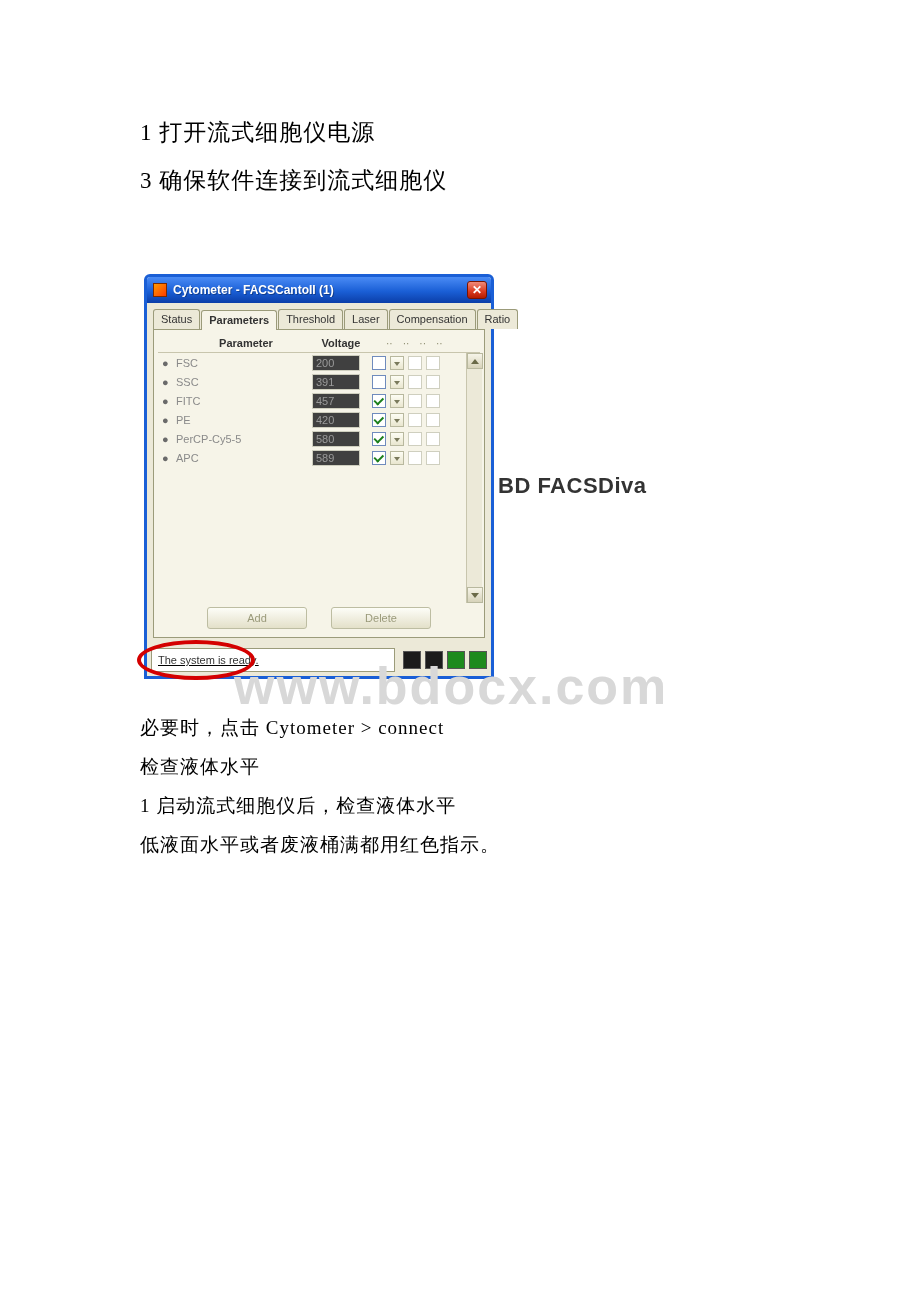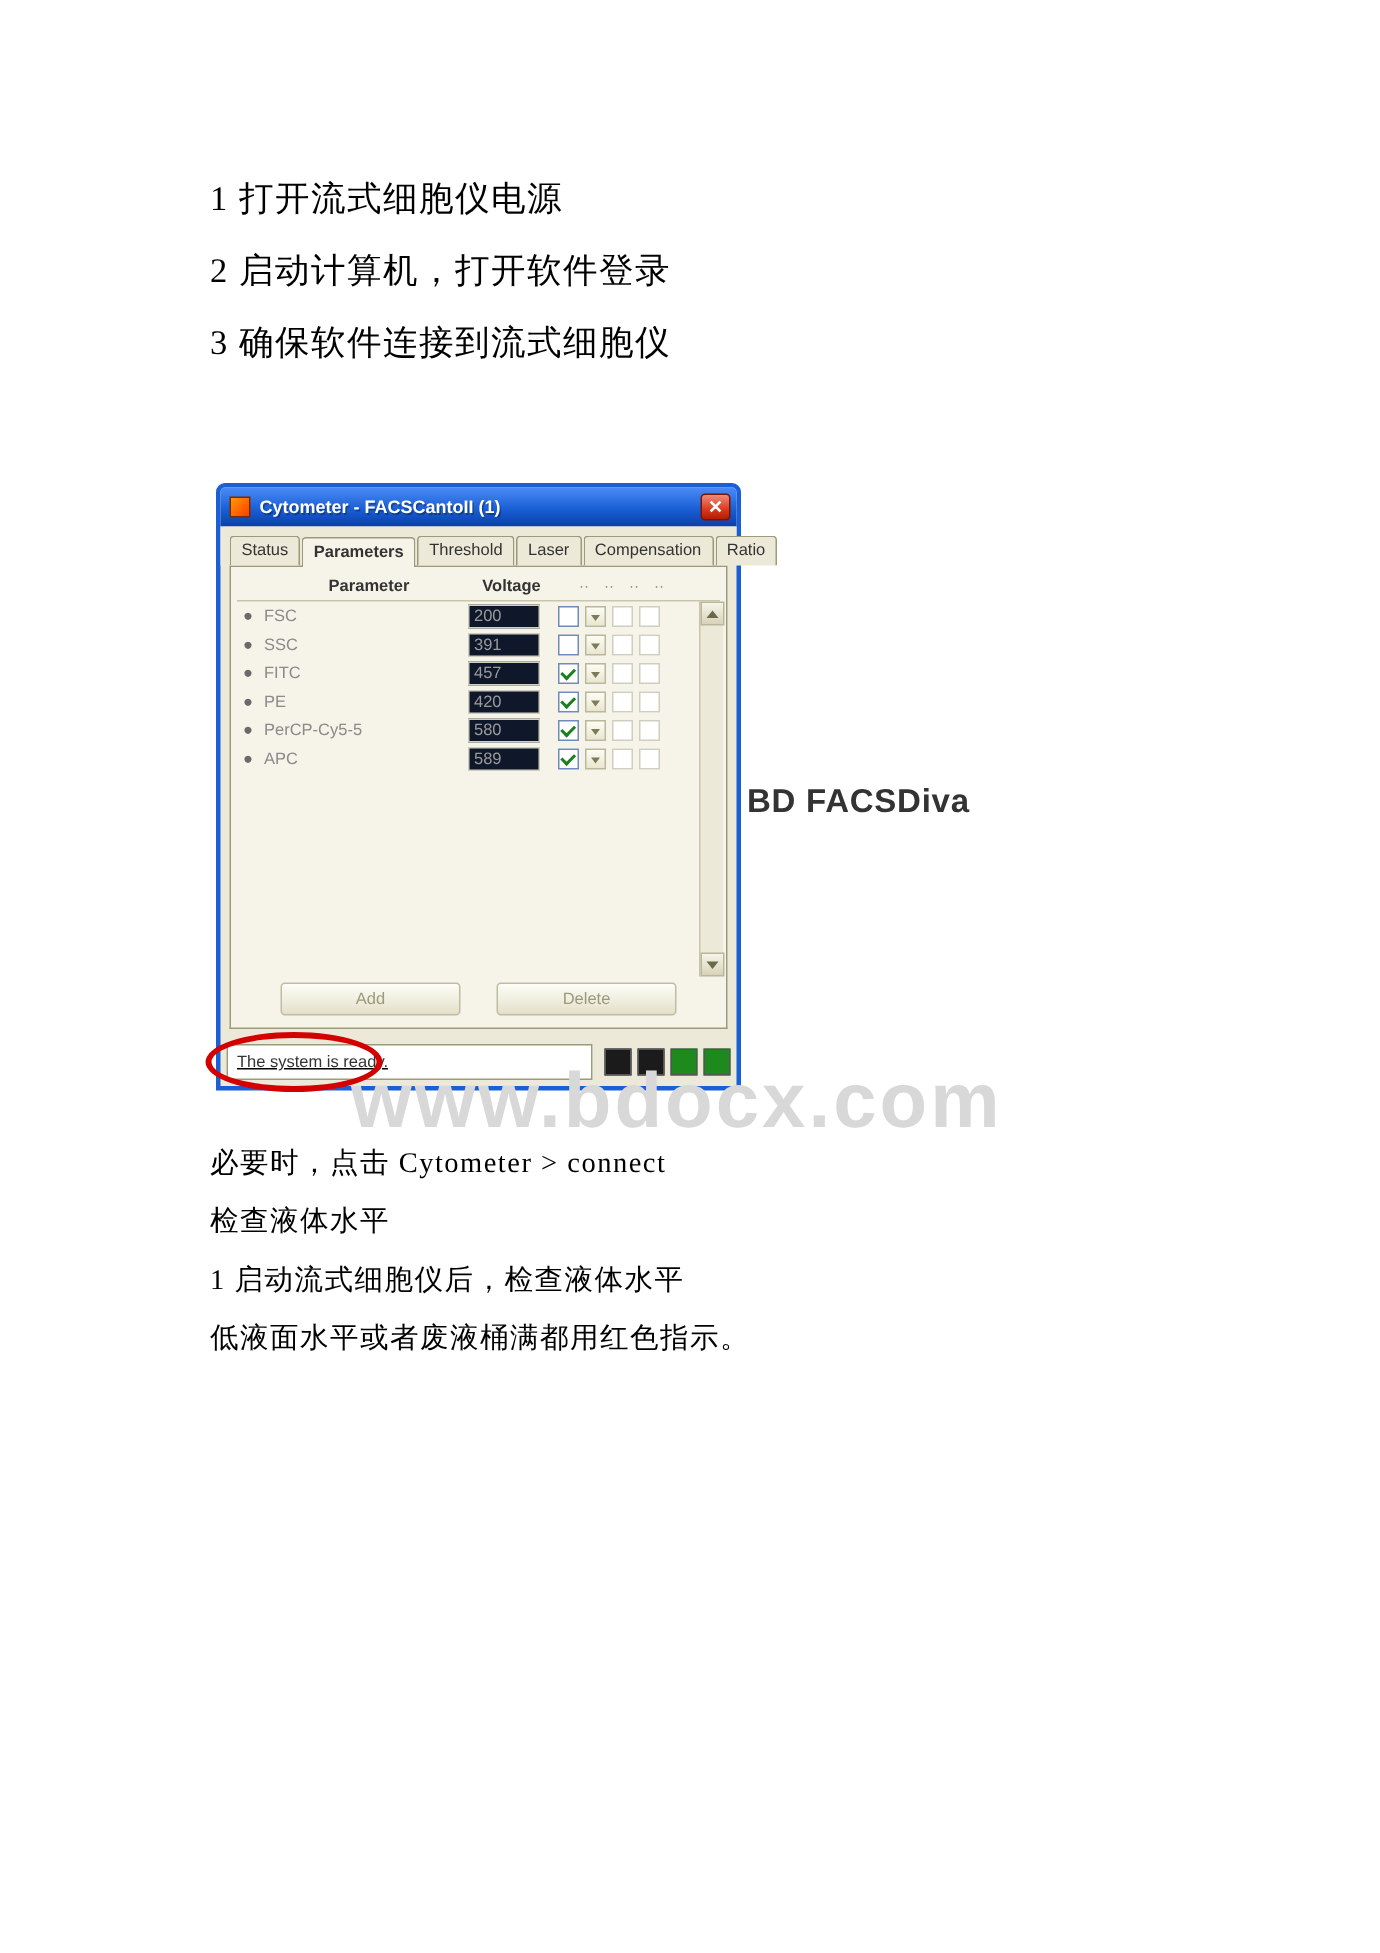--- a/index.html
+++ b/index.html
@@ -28,35 +28,35 @@
   .col-param { flex: 0 0 150px; padding-left:18px;text-align:center; }
   .col-volt  { flex: 0 0 58px; text-align:center; }
   .col-icons { flex: 1; display:flex; gap:10px; justify-content:flex-start; padding-left:16px; color:#8a8a6c; font-weight:normal; }
   .hdots span { font-size:10px; }
 
   .rowsarea { position:relative; }
   .rows { position:relative; }
   .prow { display:flex; align-items:center; font-size:11px; color:#8a8a8a; padding: 2px 4px 1px 4px; }
   .prow .bullet { flex:0 0 14px; color:#6a6a6a; font-size:11px; }
   .prow .pname  { flex:0 0 136px; white-space:nowrap; }
-  .prow .pvolt  { flex:0 0 48px; border:1px solid #cfcfbf; background:#0f172a; color:#9a9a9a; padding:0 3px; height:16px; line-height:14px; }
+  .prow .pvolt  { flex:0 0 48px; border:1px solid #cfcfbf; background:#404040; color:#9a9a9a; padding:0 3px; height:16px; line-height:14px; }
   .prow .mini   { flex:1; display:flex; gap:4px; padding-left:12px; align-items:center; }
   .chk { width:14px; height:14px; border:1px solid #6f8bbd; background:#fff; display:inline-flex; align-items:center; justify-content:center; }
   .chk.on::after { content:""; width:7px; height:4px; border-left:2px solid #1b7f1b; border-bottom:2px solid #1b7f1b; transform: rotate(-45deg) translate(0,-1px); }
   .dd { width:14px; height:14px; border:1px solid #b8b89e; background:linear-gradient(#fdfdf4,#e9e6cf); position:relative; }
   .dd::after { content:""; position:absolute; left:3px; top:5px; border-left:3px solid transparent; border-right:3px solid transparent; border-top:4px solid #7a7a5c; }
   .sq { width:14px; height:14px; border:1px solid #cfcfbf; background:#fff; }
 
   .vscroll { position:absolute; right:-2px; top:0; bottom:0; width:16px; background:#ece9d8; border-left:1px solid #c8c5ad; display:flex; flex-direction:column; justify-content:space-between; }
   .vbtn { width:16px; height:16px; background:linear-gradient(#f6f4e8,#d7d3ba); border:1px solid #b8b89e; display:flex; align-items:center; justify-content:center; }
   .arr-up { width:0;height:0;border-left:4px solid transparent;border-right:4px solid transparent;border-bottom:5px solid #6a6a48; }
   .arr-dn { width:0;height:0;border-left:4px solid transparent;border-right:4px solid transparent;border-top:5px solid #6a6a48; }
 
   .btnrow { display:flex; justify-content:center; gap:24px; padding: 4px 0 2px 0; }
-  .wbtn { width:120px; height:22px; border:1px solid #bdbda2; border-radius:3px; background:linear-gradient(#fdfdf7,#e3e0c9); color:#9a9a7a; font-size:11px; display:flex; align-items:center; justify-content:center; }
+  .wbtn { width:100px; height:22px; border:1px solid #bdbda2; border-radius:3px; background:linear-gradient(#fdfdf7,#e3e0c9); color:#9a9a7a; font-size:11px; display:flex; align-items:center; justify-content:center; }
 
   .statusbar { margin: 10px 4px 4px 4px; display:flex; align-items:center; position:relative;text-decoration:underline; }
   .statusbox { flex:1; height:24px; border:1px solid #9b9b7a; background:#fff; font-size:11px; color:#333; display:flex; align-items:center; padding-left:6px; }
   .ledwrap { display:flex; gap:4px; margin-left:8px; }
   .led { width:18px; height:18px; border:1px solid #555; }
   .led.d { background:#1b1b1b; }
   .led.g { background:#1e8a1e; }
   .red-oval { position:absolute; left:-14px; top:-8px; width:118px; height:40px; border:4px solid #d40000; border-radius:50%/50%; pointer-events:none; }
 
   .sw-title { text-align:right; font-family: Arial, Helvetica, sans-serif; font-size:22px; font-weight:bold; color:#333; margin-top:18px; letter-spacing:.5px; }
@@ -66,21 +66,20 @@
 
   .para2 { font-size:19px; line-height:2.05; letter-spacing:1px; }
   .en { font-family: "Times New Roman", Times, serif; }
 </style>
 </head>
 <body>
 
 <div class="page">
   <div class="para-block-top">
     <p class="para">1 打开流式细胞仪电源</p>
-    <p class="para">2 启动计算机，打开软件登录</p>
     <p class="para">3 确保软件连接到流式细胞仪</p>
   </div>
 
   <div class="figwrap">
     <div class="winfig">
       <div class="win">
         <div class="titlebar">
           <span class="ticon"></span>
           <span class="ttext">Cytometer - FACSCantoII (1)</span>
           <span class="closebtn">✕</span>

